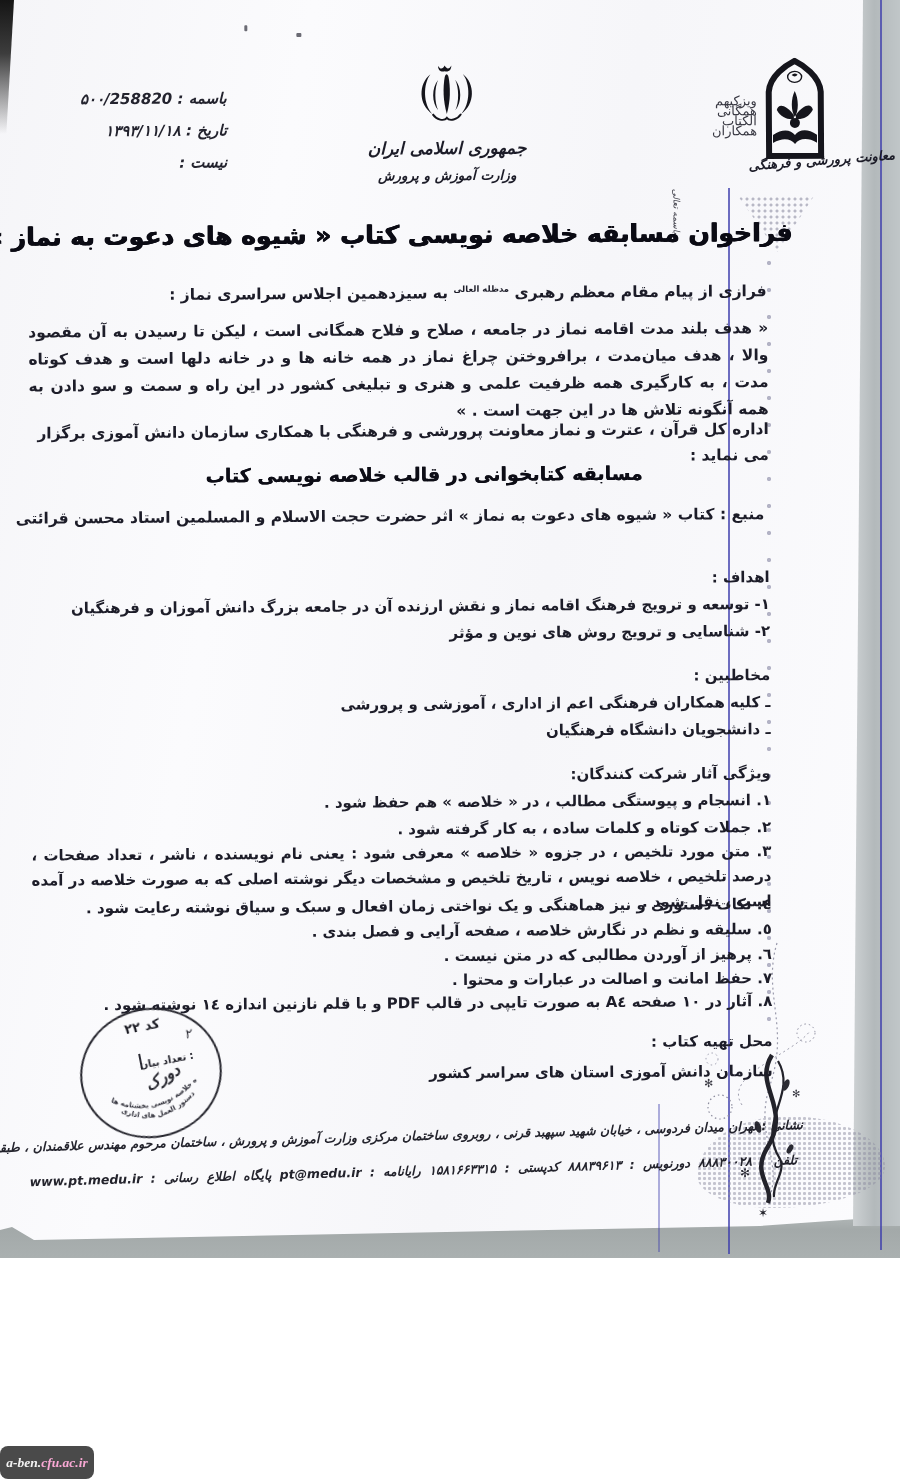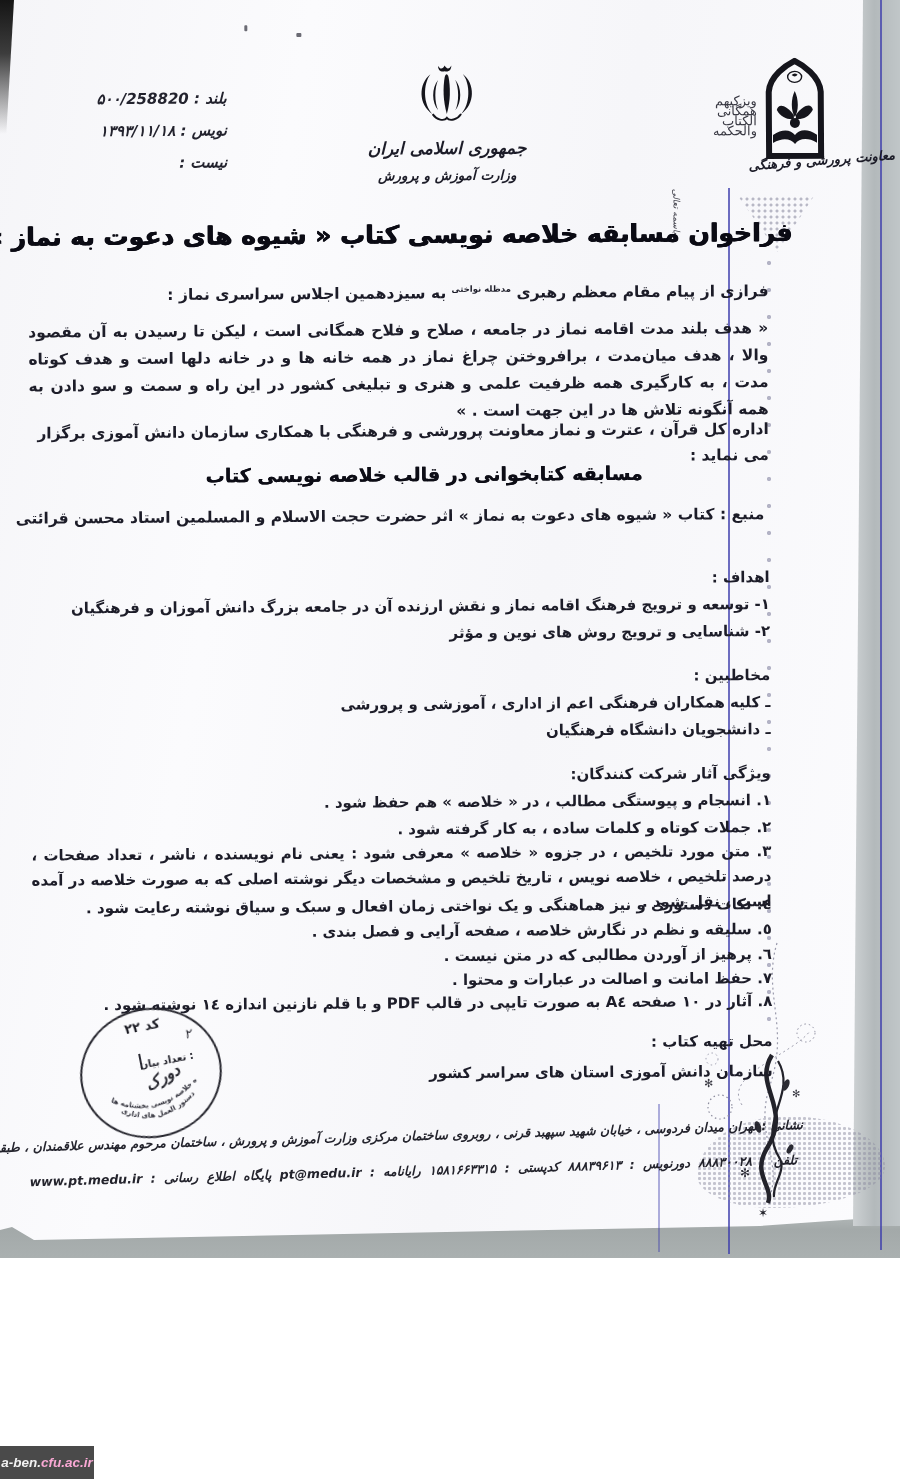--- a/index.html
+++ b/index.html
@@ -95,21 +95,21 @@
     transform:rotate(-1.3deg);color:#23232c;}
 
   
   .halftone{position:absolute;left:697px;top:1116px;width:188px;height:92px;opacity:.5;z-index:5;
     background-image:radial-gradient(circle,#8e8ea2 1.2px,rgba(0,0,0,0) 2px);background-size:5px 5px;
     border-radius:48% 52% 60% 40%/65% 55% 45% 35%;}
   .vine{position:absolute;left:682px;top:935px;z-index:6;}
 
   .watermark{position:absolute;left:0;top:1446px;width:94px;height:33px;background:#4a4a4a;
     display:flex;align-items:center;justify-content:center;z-index:9;
-    font-size:13.5px;font-weight:bold;font-style:italic;font-family:Liberation Sans, sans-serif;}
+    font-size:13.5px;font-weight:bold;font-style:italic;font-family:Liberation Serif, serif;border-radius:8px;}
   .wm-prefix{color:#f2f2f2;}
   .wm-domain{color:#f9a8d4;}
 </style>
 </head>
 <body>
 
 <div id="scan">
   <div class="scanner-band"></div>
   <div class="paper"></div>
   <div class="edge-strip"></div>
@@ -137,22 +137,22 @@
     <text x="110" y="162" font-size="10" fill="#3a3a44">✻</text>
     <text x="58" y="242" font-size="12" fill="#2c2c36">✻</text>
     <text x="76" y="282" font-size="12" fill="#1e1e26">✶</text>
   </svg>
 
   <div class="content">
     <div class="speck" style="left:248px;top:24px;width:3px;height:6px;"></div>
     <div class="speck" style="left:300px;top:32px;width:5px;height:4px;"></div>
 
     <div class="meta">
-      <div><span>بلند :</span> <span>۵۰۰/258820</span></div>
-      <div><span>نویس :</span> <span>۱۳۹۳/۱۱/۱۸</span></div>
+      <div><span>باسمه :</span> <span>۵۰۰/258820</span></div>
+      <div><span>تاریخ :</span> <span>۱۳۹۳/۱۱/۱۸</span></div>
       <div><span>نیست :</span></div>
     </div>
 
     <div class="center-head">
       <svg class="emblem" width="88" height="76" viewBox="0 0 90 80">
         <path d="M36 8 c2 4 5 4 7 0 c2 4 5 4 7 0 c0 5 -3 7 -7 6 c-4 1 -7 -1 -7 -6 z" fill="#15151c"></path>
         <path d="M43 20 C41 31 41 45 45 59 C49 45 49 31 47 20 C46 16 44 16 43 20 Z" fill="#15151c"></path>
         <path d="M36 23 C29 31 29 47 36 55 C32 47 32 31 36 23 Z" fill="#15151c"></path>
         <path d="M54 23 C61 31 61 47 54 55 C58 47 58 31 54 23 Z" fill="#15151c"></path>
         <path d="M28 17 C15 27 15 49 30 59 C20 49 20 27 28 17 Z" fill="#15151c"></path>
@@ -170,30 +170,30 @@
       <path d="M34 33 C30 41 30 53 34 59 C38 53 38 41 34 33 Z" fill="#15151c"></path>
       <path d="M33 57 C24 45 17 46 16 52 C20 60 28 62 33 61 Z" fill="#15151c"></path>
       <path d="M35 57 C44 45 51 46 52 52 C48 60 40 62 35 61 Z" fill="#15151c"></path>
       <circle cx="34" cy="65" r="5" fill="#15151c"></circle>
       <path d="M12 77 C22 70 30 72 34 77 C38 72 46 70 56 77 L56 85 C46 79 38 81 34 86 C30 81 22 79 12 85 Z" fill="#15151c"></path>
     </svg>
     <div class="motto">
       <div>ویزکیهم</div>
       <div>همگانی</div>
       <div>الکتاب</div>
-      <div>والحکمه</div>
+      <div>همکاران</div>
     </div>
     <div class="deputy">معاونت پرورشی و فرهنگی</div>
     <div class="bismillah">باسمه تعالی</div>
 
     <div class="title">فراخوان مسابقه خلاصه نویسی کتاب « شیوه های دعوت به نماز »</div>
 
     <div class="subtitle">
       <span>فرازی از پیام مقام معظم رهبری</span>
-      <sup>مدظله نواختی</sup>
+      <sup>مدظله العالی</sup>
       <span>به سیزدهمین اجلاس سراسری نماز :</span>
     </div>
 
     <div class="bl just quote">« هدف بلند مدت اقامه نماز در جامعه ، صلاح و فلاح همگانی است ، لیکن تا رسیدن به آن مقصود والا ، هدف میان‌مدت ، برافروختن چراغ نماز در همه خانه ها و در خانه دلها است و هدف کوتاه مدت ، به کارگیری همه ظرفیت علمی و هنری و تبلیغی کشور در این راه و سمت و سو دادن به همه آنگونه تلاش ها در این جهت است . »</div>
     <div class="bl organizer">اداره کل قرآن ، عترت و نماز معاونت پرورشی و فرهنگی با همکاری سازمان دانش آموزی برگزار می نماید :</div>
 
     <div class="contest">مسابقه کتابخوانی در قالب خلاصه نویسی کتاب</div>
     <div class="source">منبع : کتاب « شیوه های دعوت به نماز » اثر حضرت حجت الاسلام و المسلمین استاد محسن قرائتی</div>
 
     <div class="bl h-goals">اهداف :</div>

